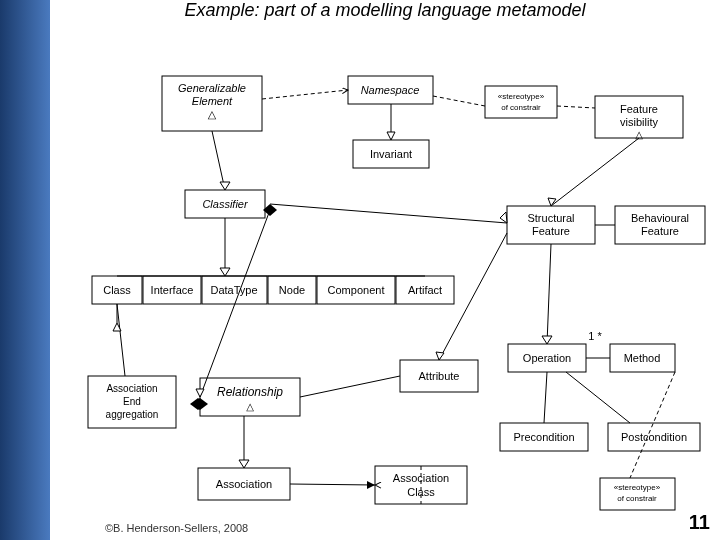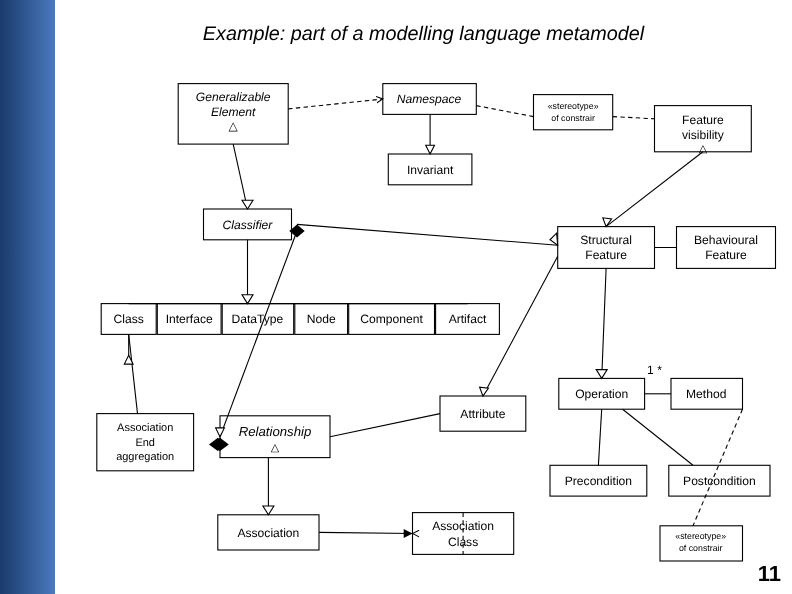--- a/index.html
+++ b/index.html
@@ -38,21 +38,21 @@
       width: 670px;
       height: 540px;
       background: #fff;
     }
 
     .slide-title {
       text-align: center;
       font-size: 18px;
       font-style: italic;
       color: #000;
-      padding: 20px 0 4px 0;
+      padding: 0 0 4px 0;
       font-weight: normal;
     }
 
     
     .diagram-area {
       position: absolute;
       top: 28px;
       left: 0;
       width: 670px;
       height: 490px;
@@ -241,15 +241,16 @@
           <path d="M6,0 L0,3 L6,6" fill="none" stroke="black" stroke-width="1"></path>
         </marker>
       </defs>
 
       <polygon points="148,370 140,376 148,382 156,376" fill="black"></polygon>
 
       <polygon points="150,370 142,376 150,382 158,376" fill="black"></polygon>
 
     </svg>
 
+    <div class="footer">©B. Henderson-Sellers, 2008</div>
     <div class="page-number">11</div>
   </div>
 </div>
 
 </body></html>

